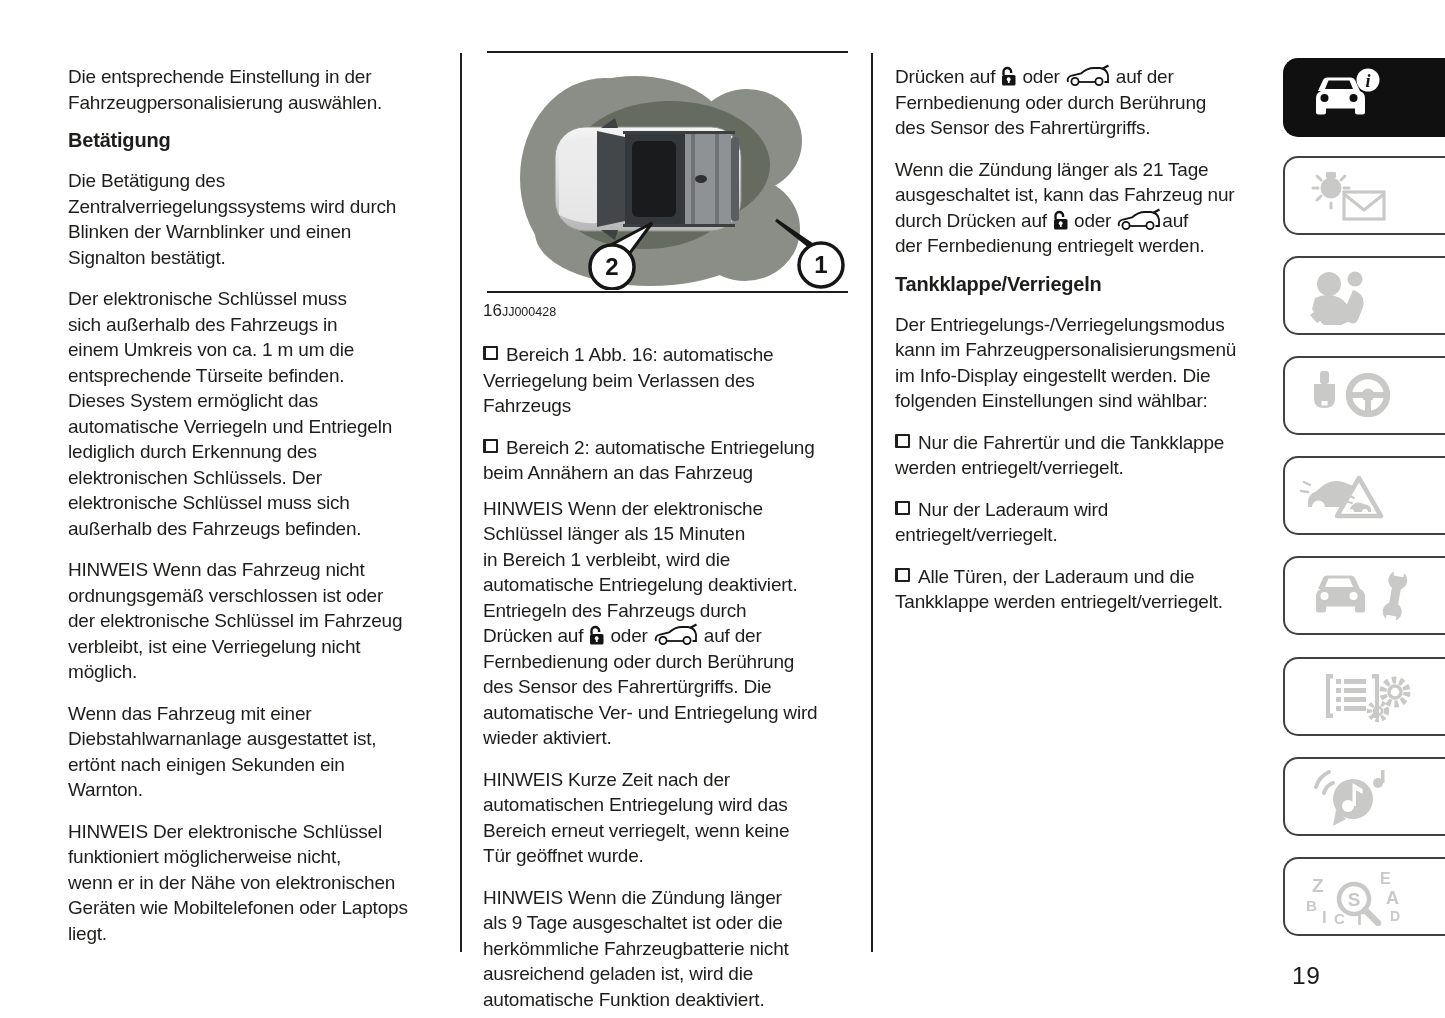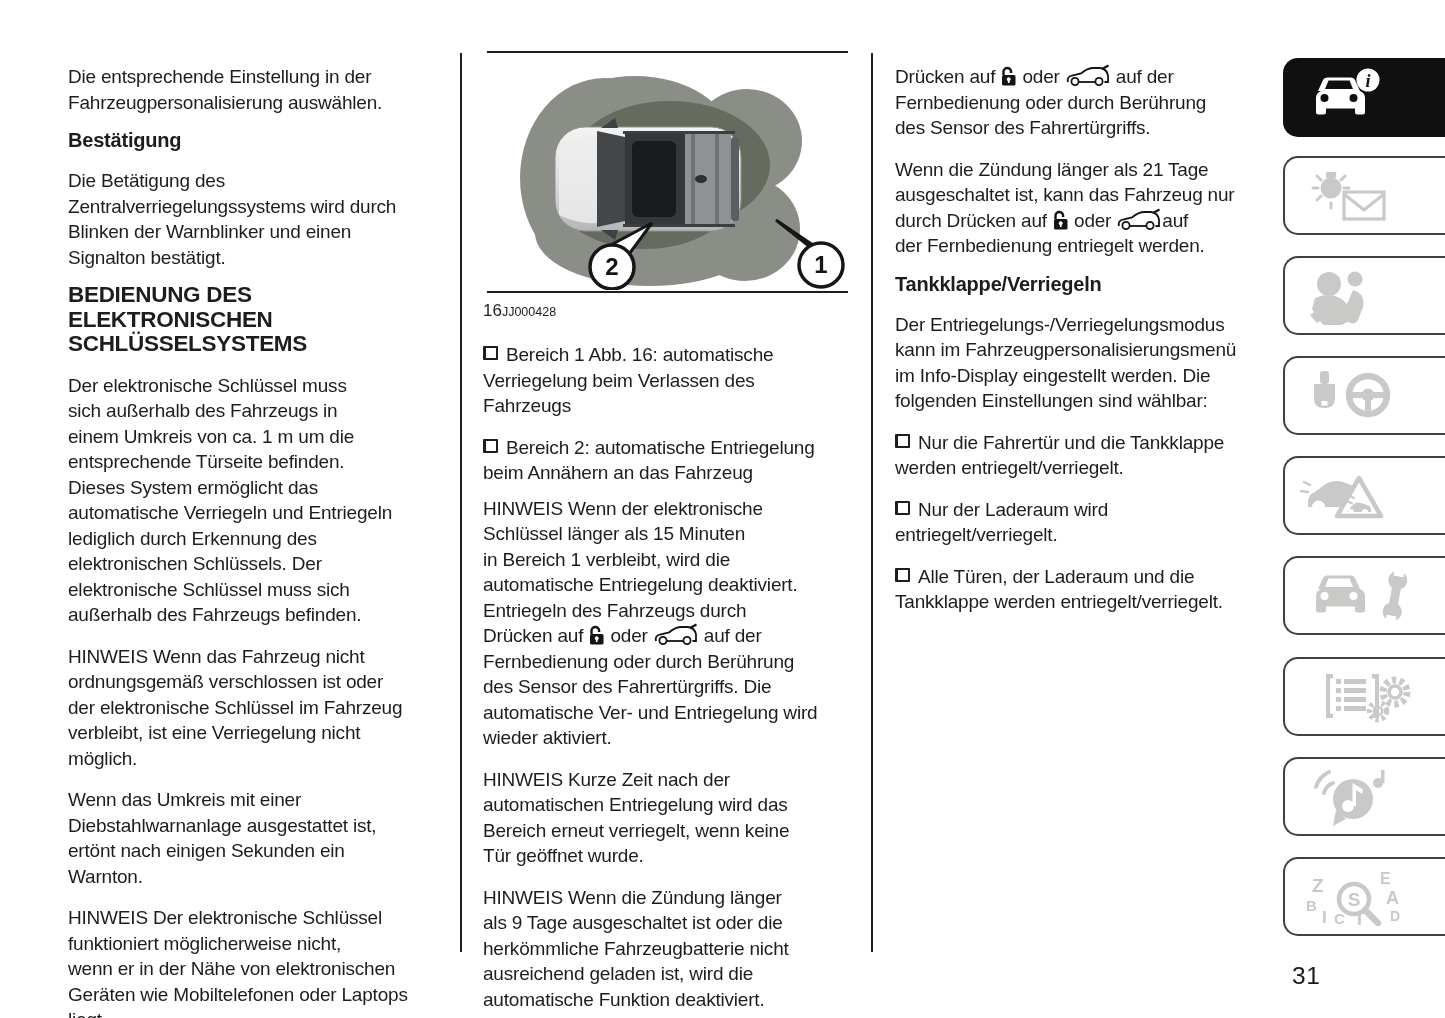--- a/index.html
+++ b/index.html
@@ -37,44 +37,41 @@
 </style>
 </head>
 <body>
 
 <div class="vdivider" id="divider-1"></div>
 <div class="vdivider" id="divider-2"></div>
 
 <div class="col" id="col-left">
     <div class="para">Die entsprechende Einstellung in der
 Fahrzeugpersonalisierung auswählen.</div>
-    <div class="subheading">Bestätigung</div>
+    <div class="subheading">Betätigung</div>
     <div class="para">Die Betätigung des
 Zentralverriegelungssystems wird durch
 Blinken der Warnblinker und einen
 Signalton bestätigt.</div>
-    <div class="chapter-heading">BEDIENUNG DES
-ELEKTRONISCHEN
-SCHLÜSSELSYSTEMS</div>
     <div class="para">Der elektronische Schlüssel muss
 sich außerhalb des Fahrzeugs in
 einem Umkreis von ca. 1 m um die
 entsprechende Türseite befinden.
 Dieses System ermöglicht das
 automatische Verriegeln und Entriegeln
 lediglich durch Erkennung des
 elektronischen Schlüssels. Der
 elektronische Schlüssel muss sich
 außerhalb des Fahrzeugs befinden.</div>
     <div class="para note">HINWEIS Wenn das Fahrzeug nicht
 ordnungsgemäß verschlossen ist oder
 der elektronische Schlüssel im Fahrzeug
 verbleibt, ist eine Verriegelung nicht
 möglich.</div>
-    <div class="para">Wenn das Umkreis mit einer
+    <div class="para">Wenn das Fahrzeug mit einer
 Diebstahlwarnanlage ausgestattet ist,
 ertönt nach einigen Sekunden ein
 Warnton.</div>
     <div class="para note">HINWEIS Der elektronische Schlüssel
 funktioniert möglicherweise nicht,
 wenn er in der Nähe von elektronischen
 Geräten wie Mobiltelefonen oder Laptops
 liegt.</div>
   </div>
 <div class="col" id="col-right">
@@ -335,13 +332,13 @@
           <text x="36" y="58" font-size="15">C</text>
           <text x="92" y="55" font-size="14">D</text>
           <text x="56" y="59" font-size="18">T</text>
         </g>
         <circle cx="56" cy="33" r="15" fill="none" stroke="#c9cac8" stroke-width="4.5"></circle>
         <line x1="67" y1="44" x2="80" y2="57" stroke="#c9cac8" stroke-width="6.5" stroke-linecap="round"></line>
         <text x="56" y="40" text-anchor="middle" font-size="19" font-weight="bold" fill="#c9cac8" font-family="Liberation Sans, sans-serif">S</text>
       </svg></div>
   </div>
 
-<div id="page-number">31</div>
+<div id="page-number">19</div>
 
 </body></html>

